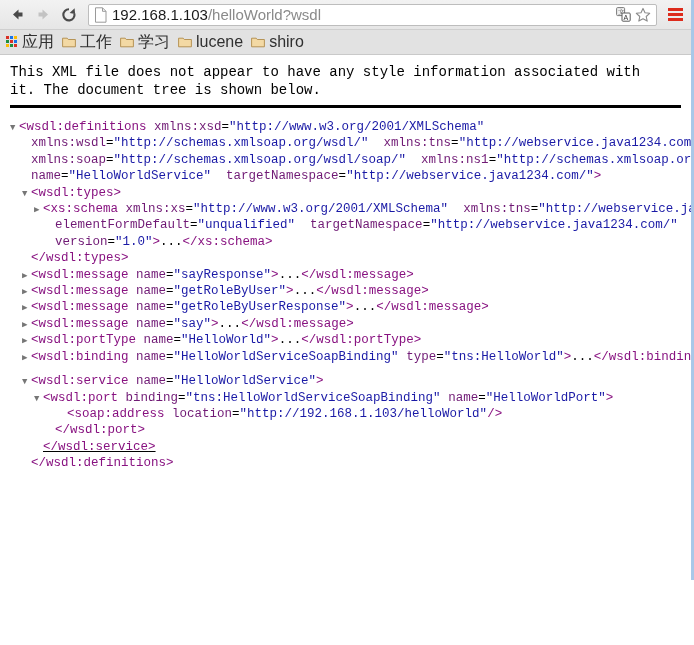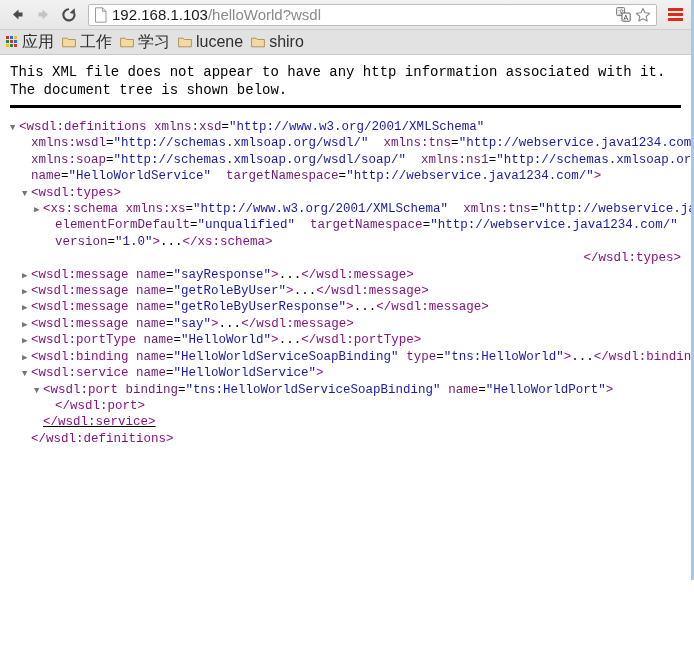--- a/index.html
+++ b/index.html
@@ -288,39 +288,40 @@
       <span class="folder-ico">
         <svg width="14" height="12" viewBox="0 0 14 12">
           <path d="M0.6 2.2 H5.2 L6.3 3.5 H13.4 V10.8 H0.6 Z" fill="#f3d9a4" stroke="#b08b4a" stroke-width="0.9" stroke-linejoin="round"></path>
         </svg>
       </span>
       <span class="bm-label">shiro</span>
     </div>
   </div>
 
   <div class="content">
-    <p class="notice">This XML file does not appear to have any http information associated with it. The document tree is shown below.</p>
+    <p class="notice">This XML file does not appear to have any style information associated with it. The document tree is shown below.</p>
     <hr class="hr">
     <div class="xml" id="xml-tree">
         <span class="ln" style="padding-left: 0px;"><span class="tri">▼</span><span class="punct">&lt;</span><span class="tagname">wsdl:definitions</span><span class=""> </span><span class="attname">xmlns:xsd</span><span class="">=</span><span class="attval">"http://www.w3.org/2001/XMLSchema"</span></span>
         <span class="ln" style="padding-left: 12px;"><span class="tri">&nbsp;</span><span class="attname">xmlns:wsdl</span><span class="">=</span><span class="attval">"http://schemas.xmlsoap.org/wsdl/"</span><span class="">  </span><span class="attname">xmlns:tns</span><span class="">=</span><span class="attval">"http://webservice.java1234.com/"</span></span>
         <span class="ln" style="padding-left: 12px;"><span class="tri">&nbsp;</span><span class="attname">xmlns:soap</span><span class="">=</span><span class="attval">"http://schemas.xmlsoap.org/wsdl/soap/"</span><span class="">  </span><span class="attname">xmlns:ns1</span><span class="">=</span><span class="attval">"http://schemas.xmlsoap.org/soap/http"</span></span>
         <span class="ln" style="padding-left: 12px;"><span class="tri">&nbsp;</span><span class="attname">name</span><span class="">=</span><span class="attval">"HelloWorldService"</span><span class="">  </span><span class="attname">targetNamespace</span><span class="">=</span><span class="attval">"http://webservice.java1234.com/"</span><span class="punct">&gt;</span></span>
         <span class="ln" style="padding-left: 12px;"><span class="tri">▼</span><span class="punct">&lt;</span><span class="tagname">wsdl:types</span><span class="punct">&gt;</span></span>
         <span class="ln" style="padding-left: 24px;"><span class="tri">▶</span><span class="punct">&lt;</span><span class="tagname">xs:schema</span><span class=""> </span><span class="attname">xmlns:xs</span><span class="">=</span><span class="attval">"http://www.w3.org/2001/XMLSchema"</span><span class="">  </span><span class="attname">xmlns:tns</span><span class="">=</span><span class="attval">"http://webservice.java1234.com/"</span></span>
         <span class="ln" style="padding-left: 36px;"><span class="tri">&nbsp;</span><span class="attname">elementFormDefault</span><span class="">=</span><span class="attval">"unqualified"</span><span class="">  </span><span class="attname">targetNamespace</span><span class="">=</span><span class="attval">"http://webservice.java1234.com/"</span></span>
         <span class="ln" style="padding-left: 36px;"><span class="tri">&nbsp;</span><span class="attname">version</span><span class="">=</span><span class="attval">"1.0"</span><span class="punct">&gt;</span><span class="ellipsis">...</span><span class="punct">&lt;/</span><span class="tagname">xs:schema</span><span class="punct">&gt;</span></span>
-        <span class="ln" style="padding-left: 12px; text-align: right;"><span class="tri">&nbsp;</span><span class="punct">&lt;/</span><span class="tagname">wsdl:types</span><span class="punct">&gt;</span></span>
+        <span class="ln" style="padding-left: 12px;"><span class="tri">&nbsp;</span><span class="punct">&lt;/</span><span class="tagname">wsdl:types</span><span class="punct">&gt;</span></span>
         <span class="ln" style="padding-left: 12px;"><span class="tri">▶</span><span class="punct">&lt;</span><span class="tagname">wsdl:message</span><span class=""> </span><span class="attname">name</span><span class="">=</span><span class="attval">"sayResponse"</span><span class="punct">&gt;</span><span class="ellipsis">...</span><span class="punct">&lt;/</span><span class="tagname">wsdl:message</span><span class="punct">&gt;</span></span>
         <span class="ln" style="padding-left: 12px;"><span class="tri">▶</span><span class="punct">&lt;</span><span class="tagname">wsdl:message</span><span class=""> </span><span class="attname">name</span><span class="">=</span><span class="attval">"getRoleByUser"</span><span class="punct">&gt;</span><span class="ellipsis">...</span><span class="punct">&lt;/</span><span class="tagname">wsdl:message</span><span class="punct">&gt;</span></span>
         <span class="ln" style="padding-left: 12px;"><span class="tri">▶</span><span class="punct">&lt;</span><span class="tagname">wsdl:message</span><span class=""> </span><span class="attname">name</span><span class="">=</span><span class="attval">"getRoleByUserResponse"</span><span class="punct">&gt;</span><span class="ellipsis">...</span><span class="punct">&lt;/</span><span class="tagname">wsdl:message</span><span class="punct">&gt;</span></span>
         <span class="ln" style="padding-left: 12px;"><span class="tri">▶</span><span class="punct">&lt;</span><span class="tagname">wsdl:message</span><span class=""> </span><span class="attname">name</span><span class="">=</span><span class="attval">"say"</span><span class="punct">&gt;</span><span class="ellipsis">...</span><span class="punct">&lt;/</span><span class="tagname">wsdl:message</span><span class="punct">&gt;</span></span>
         <span class="ln" style="padding-left: 12px;"><span class="tri">▶</span><span class="punct">&lt;</span><span class="tagname">wsdl:portType</span><span class=""> </span><span class="attname">name</span><span class="">=</span><span class="attval">"HelloWorld"</span><span class="punct">&gt;</span><span class="ellipsis">...</span><span class="punct">&lt;/</span><span class="tagname">wsdl:portType</span><span class="punct">&gt;</span></span>
         <span class="ln" style="padding-left: 12px;"><span class="tri">▶</span><span class="punct">&lt;</span><span class="tagname">wsdl:binding</span><span class=""> </span><span class="attname">name</span><span class="">=</span><span class="attval">"HelloWorldServiceSoapBinding"</span><span class=""> </span><span class="attname">type</span><span class="">=</span><span class="attval">"tns:HelloWorld"</span><span class="punct">&gt;</span><span class="ellipsis">...</span><span class="punct">&lt;/</span><span class="tagname">wsdl:binding</span></span>
-        <span class="ln" style="padding-left: 12px;"><span class="tri">▼</span><span class="punct">&lt;</span><span class="tagname">wsdl:service</span><span class=""> </span><span class="attname">name</span><span class="">=</span><span class="attval">"HelloWorldService"</span><span class="punct">&gt;</span></span>
+        <span class="ln" style="padding-left: 12px; margin-top: 8px;"><span class="tri">▼</span><span class="punct">&lt;</span><span class="tagname">wsdl:service</span><span class=""> </span><span class="attname">name</span><span class="">=</span><span class="attval">"HelloWorldService"</span><span class="punct">&gt;</span></span>
         <span class="ln" style="padding-left: 24px;"><span class="tri">▼</span><span class="punct">&lt;</span><span class="tagname">wsdl:port</span><span class=""> </span><span class="attname">binding</span><span class="">=</span><span class="attval">"tns:HelloWorldServiceSoapBinding"</span><span class=""> </span><span class="attname">name</span><span class="">=</span><span class="attval">"HelloWorldPort"</span><span class="punct">&gt;</span></span>
+        <span class="ln" style="padding-left: 48px;"><span class="tri">&nbsp;</span><span class="punct">&lt;</span><span class="tagname">soap:address</span><span class=""> </span><span class="attname">location</span><span class="">=</span><span class="attval">"http://192.168.1.103/helloWorld"</span><span class="punct">/&gt;</span></span>
         <span class="ln" style="padding-left: 36px;"><span class="tri">&nbsp;</span><span class="punct">&lt;/</span><span class="tagname">wsdl:port</span><span class="punct">&gt;</span></span>
         <span class="ln" style="padding-left: 24px; text-decoration: underline;"><span class="tri">&nbsp;</span><span class="punct">&lt;/</span><span class="tagname">wsdl:service</span><span class="punct">&gt;</span></span>
         <span class="ln" style="padding-left: 12px;"><span class="tri">&nbsp;</span><span class="punct">&lt;/</span><span class="tagname">wsdl:definitions</span><span class="punct">&gt;</span></span>
       </div>
   </div>
 
 </div>
 
 </body></html>

